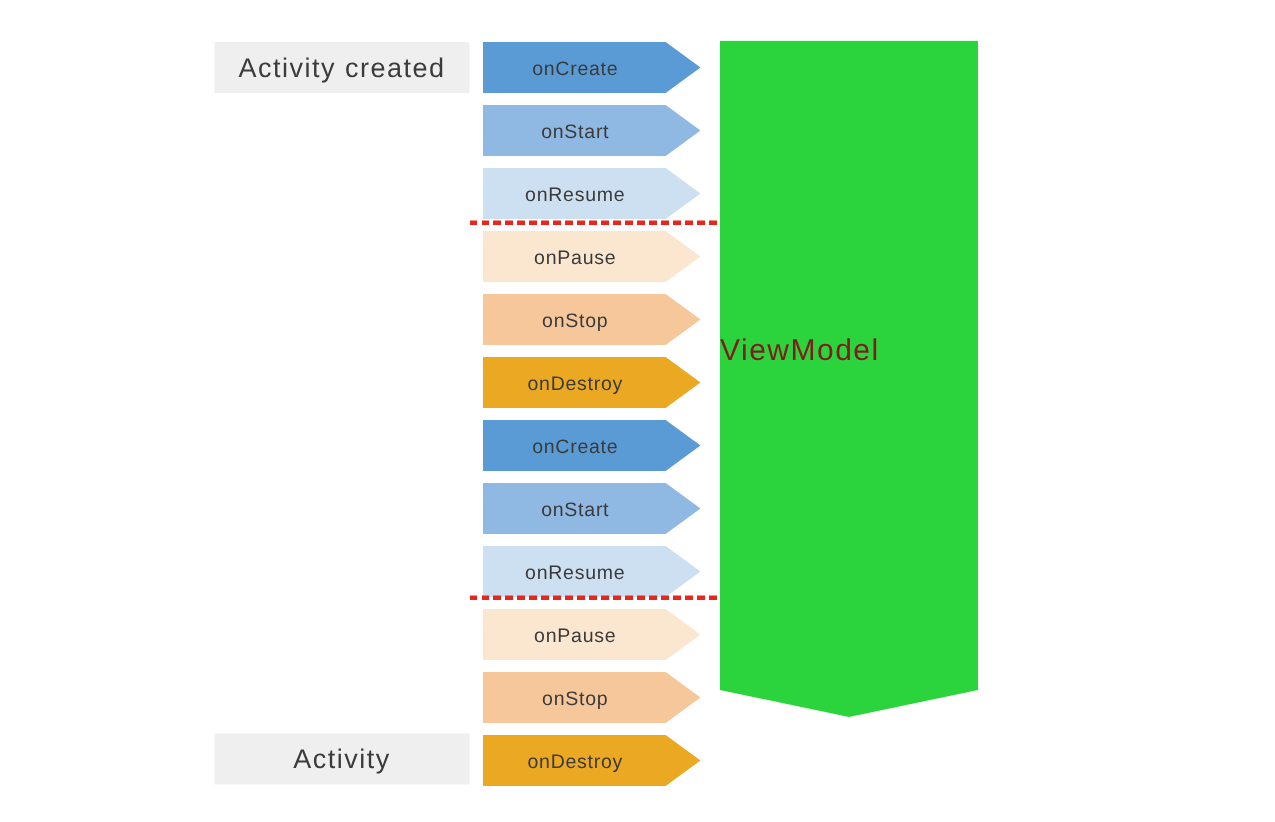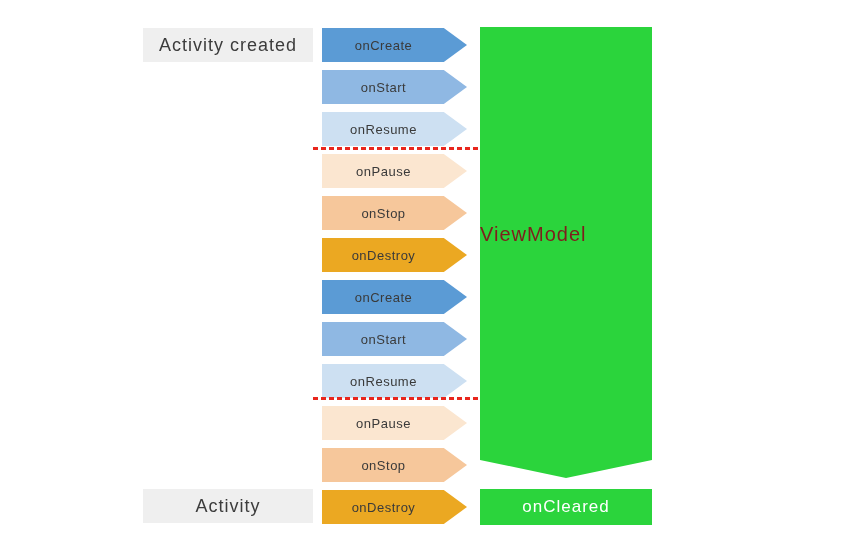--- a/index.html
+++ b/index.html
@@ -150,17 +150,14 @@
     <span>onDestroy</span>
   </div>
 
   <div class="divider divider-1"></div>
   <div class="divider divider-2"></div>
 
   <div class="viewmodel" style="background-color: rgb(43, 212, 60);">
     <div class="viewmodel-label">ViewModel</div>
   </div>
 
-  <div class="oncleared" style="background-color: rgb(43, 212, 60);">
-    <span>onCleared</span>
-  </div>
 
 </div>
 
 </body></html>

